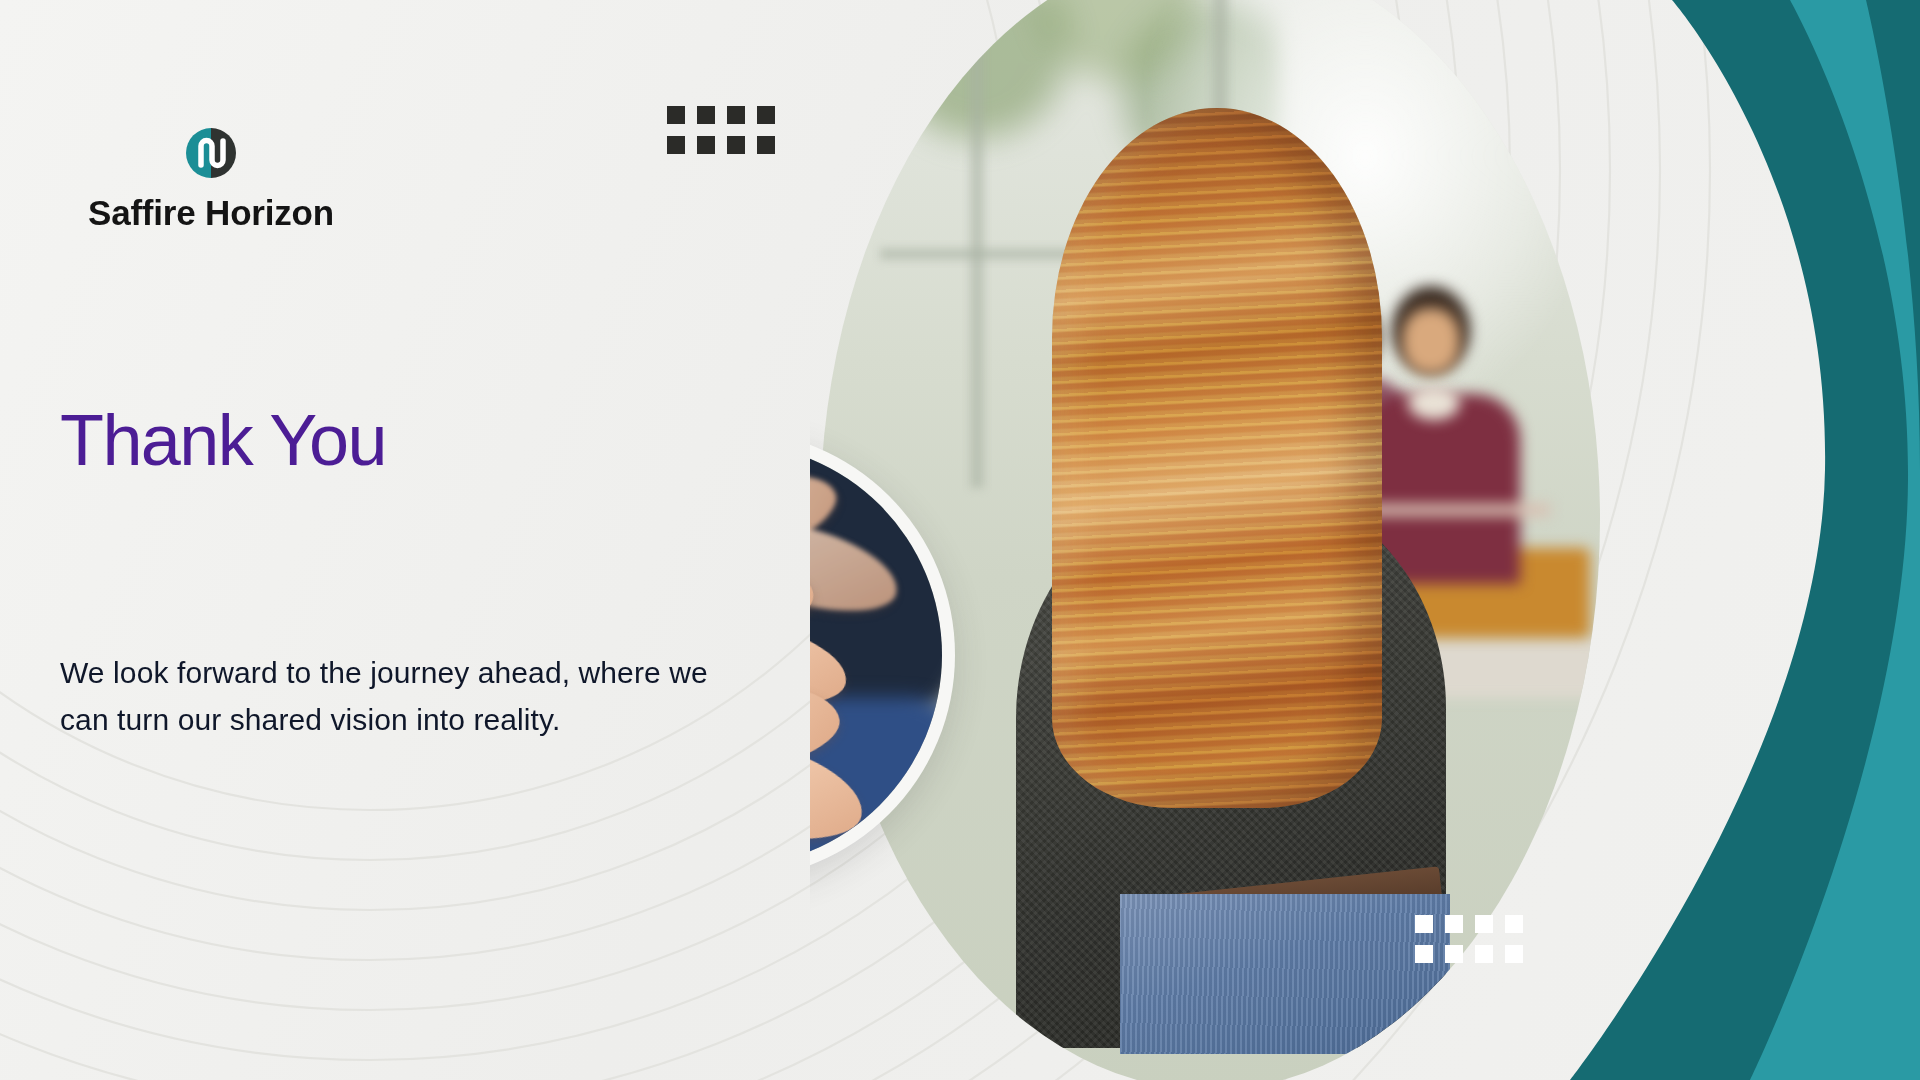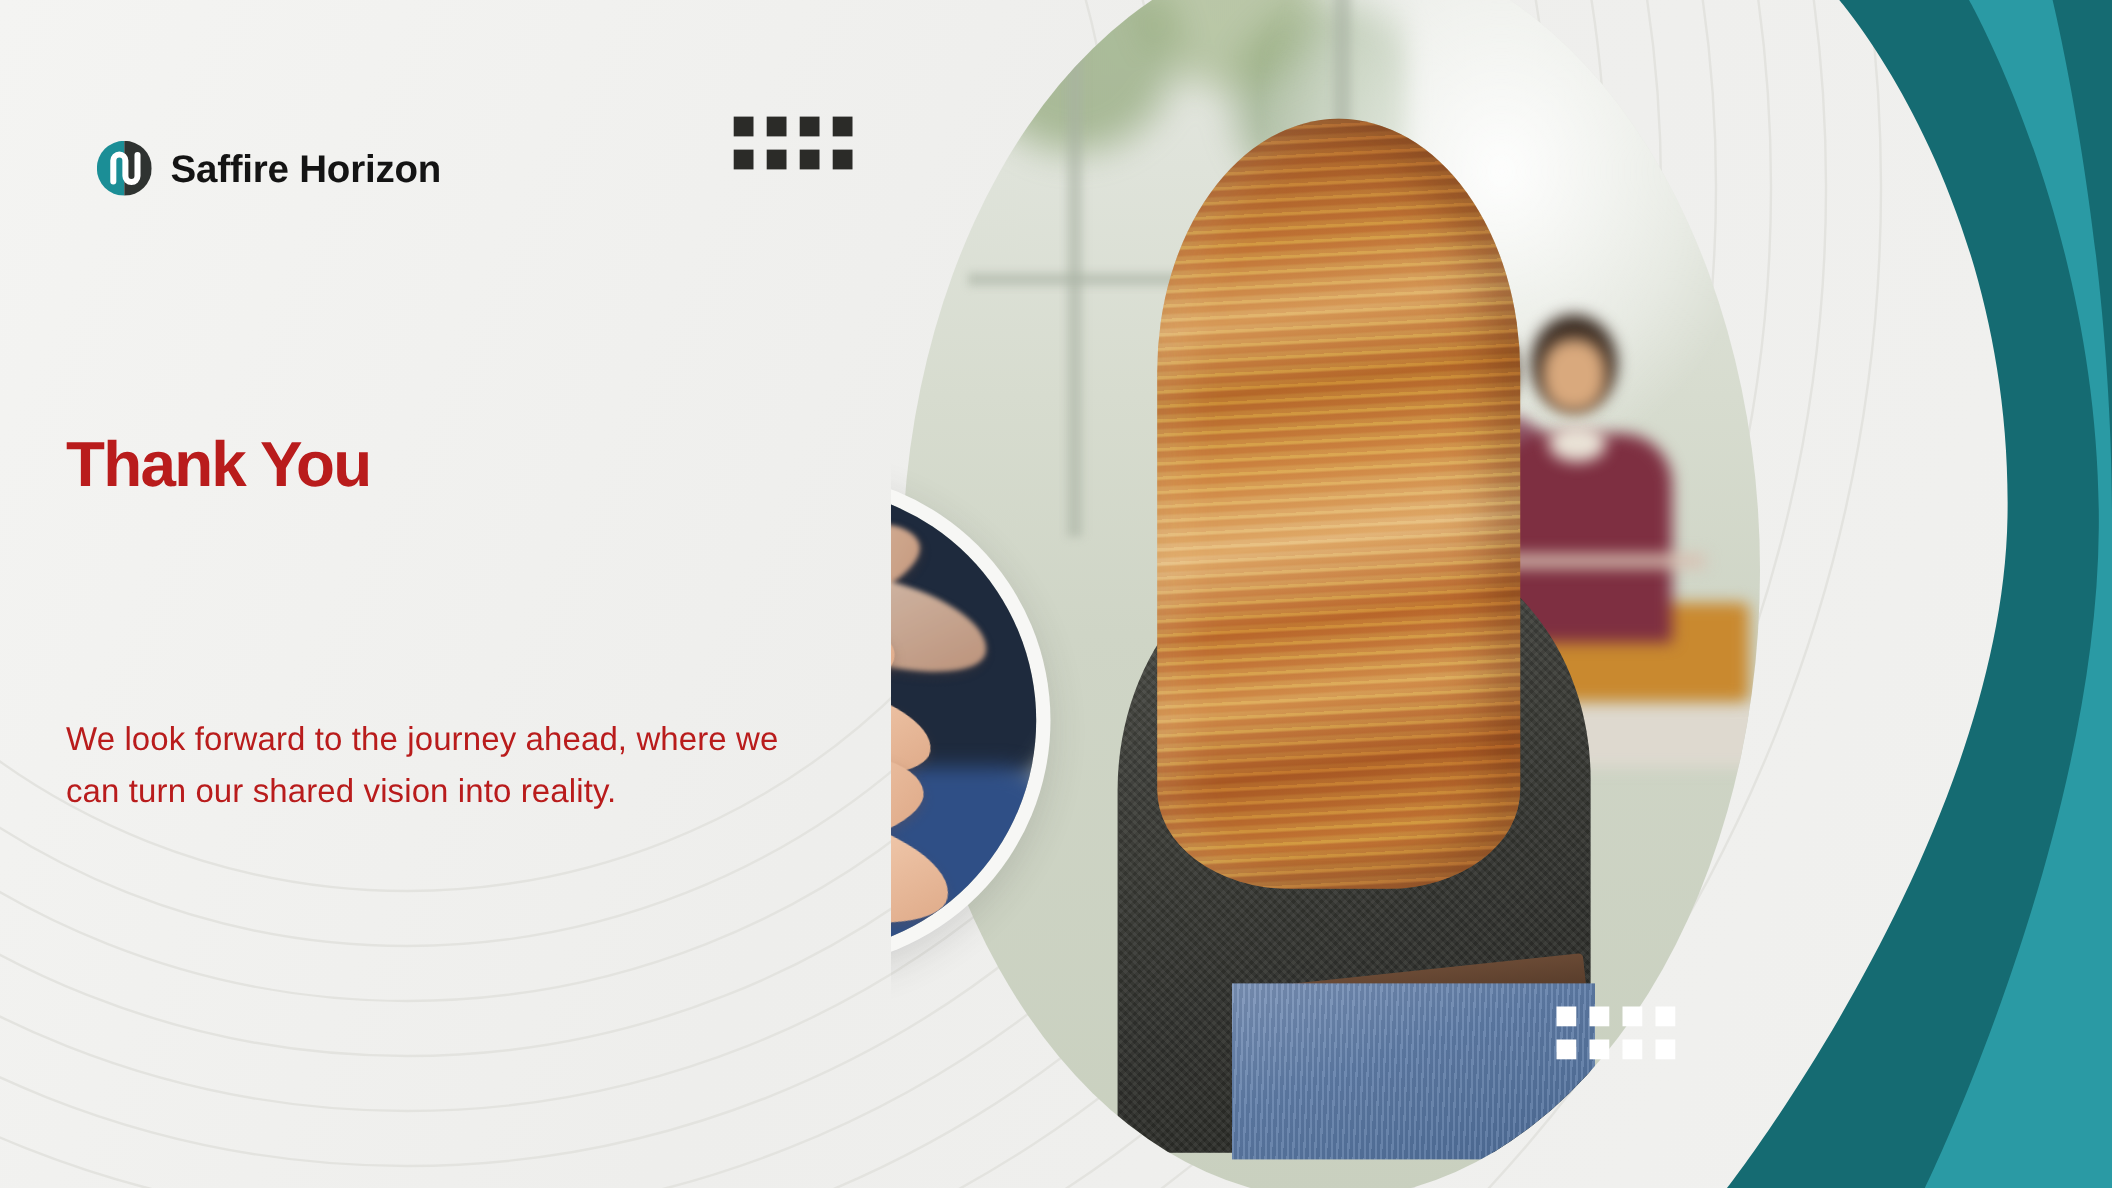--- a/index.html
+++ b/index.html
@@ -35,20 +35,21 @@
   .bg-arcs svg { width: 100%; height: 100%; display: block; }
 
   
   .logo-row {
     position: absolute;
     left: 88px;
     top: 128px;
     display: flex;
     align-items: center;
     gap: 17px;
+    flex-direction: column;
   }
   .logo-mark {
     width: 50px;
     height: 50px;
     flex: 0 0 auto;
   }
   .logo-mark svg { display: block; width: 100%; height: 100%; }
   .logo-text {
     font-size: 35px;
     font-weight: 700;
@@ -81,34 +82,34 @@
     gap: 12px;
     z-index: 9;
   }
   .dots-light i { display: block; width: 18px; height: 18px; background: #ffffff; }
 
   .headline {
     position: absolute;
     left: 60px;
     top: 352px;
     width: 780px;
-    color: #b91c1c;
-    font-size: 58px;
-    font-weight: 700;
+    color: #4c1d95;
+    font-size: 72px;
+    font-weight: 400;
     line-height: 1.12;
     letter-spacing: -1.6px;
   }
   .headline .l2 { display: block; }
 
   .subcopy {
     position: absolute;
     left: 60px;
     top: 620px;
     width: 700px;
-    color: #b91c1c;
+    color: #0f172a;
     font-size: 30px;
     font-weight: 400;
     line-height: 1.56;
     letter-spacing: 0.1px;
   }
 
   
   .art {
     position: absolute;
     right: 0;

